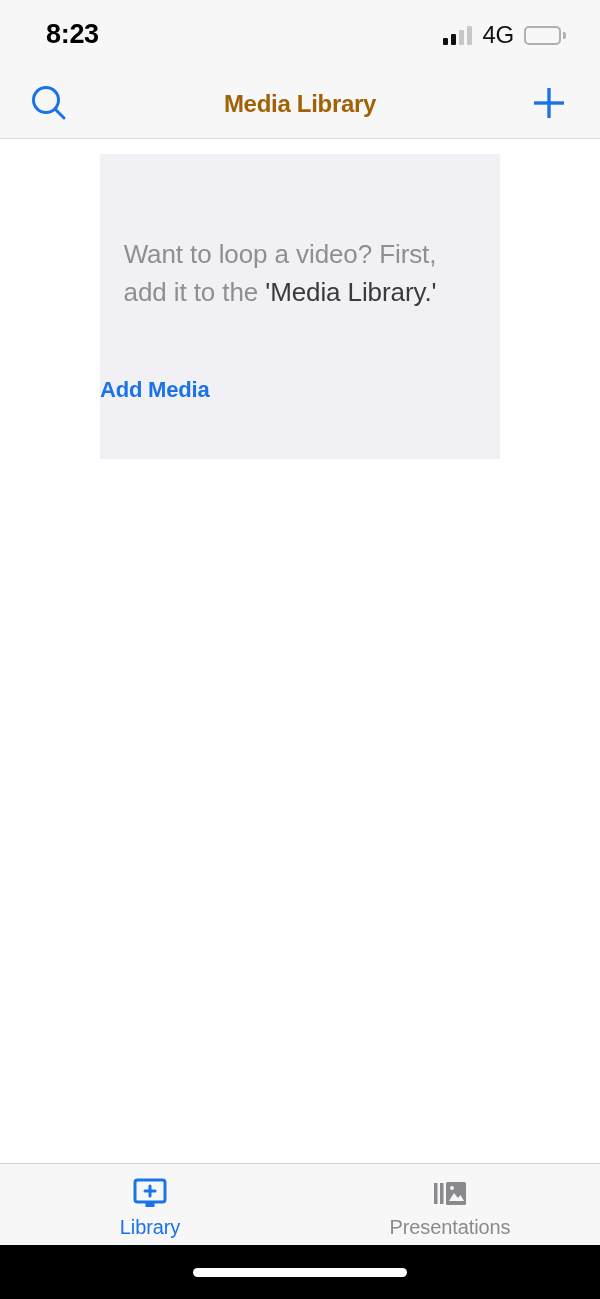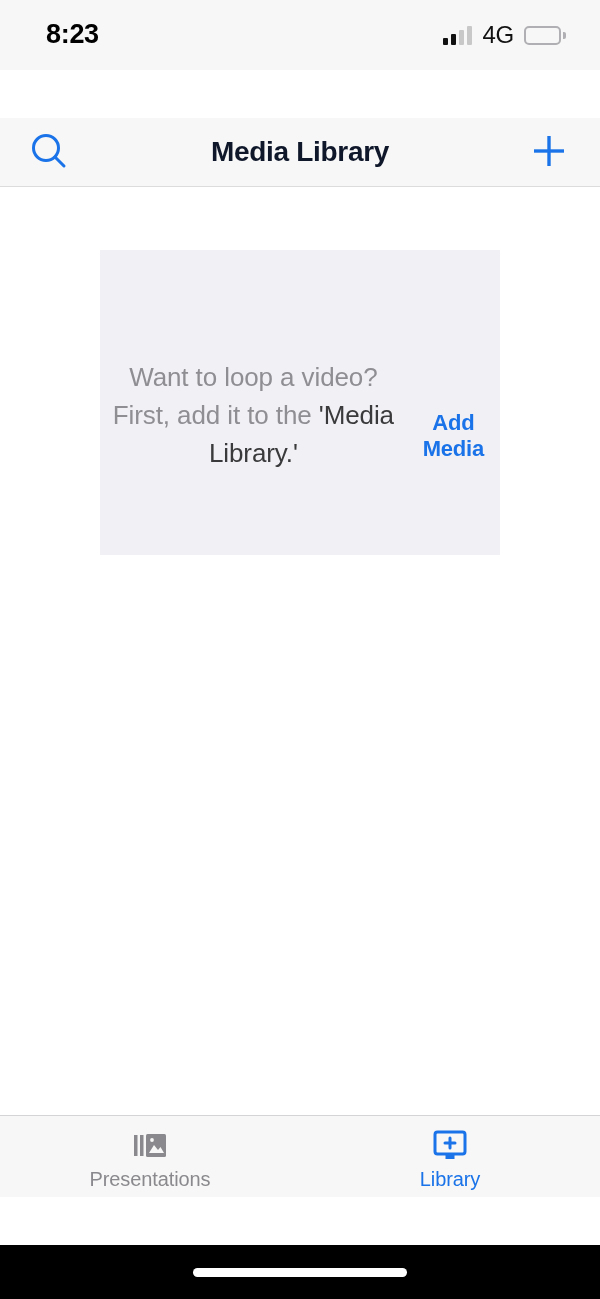--- a/index.html
+++ b/index.html
@@ -14,21 +14,20 @@
     overflow: hidden;
   }
 
   #phone {
     position: relative;
     width: 600px;
     height: 1299px;
     background: #ffffff;
     display: flex;
     flex-direction: column;
-    gap: 48px;
   }
 
   
   .status-bar {
     height: 70px;
     background: #f7f7f7;
     display: flex;
     align-items: center;
     justify-content: space-between;
     padding: 0 34px 0 46px;
@@ -118,43 +117,43 @@
     background: none;
     border: none;
     cursor: pointer;
   }
   .nav-btn.left { margin-left: 4px; }
   .nav-btn.right { margin-left: auto; margin-right: 6px; }
   .nav-title {
     position: absolute;
     left: 0; right: 0;
     text-align: center;
-    font-size: 28px;
+    font-size: 24px;
     font-weight: 700;
-    color: #0f172a;
+    color: #a16207;
     letter-spacing: -0.3px;
     pointer-events: none;
   }
 
   
   .content {
     flex: 1 1 auto;
     background: #ffffff;
     position: relative;
   }
   .empty-card {
     position: absolute;
     left: 100px;
     top: 15px;
     width: 400px;
     height: 305px;
     background: #f1f1f5;
     display: flex;
-    flex-direction: row;
-    align-items: center;
+    flex-direction: column;
+    align-items: flex-start;
     justify-content: center;
   }
   .empty-message {
     width: 360px;
     text-align: center;
     font-size: 26px;
     line-height: 38px;
     color: #8e8e93;
     letter-spacing: -0.1px;
     margin-top: 24px;
@@ -271,45 +270,45 @@
 
   <div class="content">
     <div class="empty-card">
       <p class="empty-message"><span>Want to loop a video? First, add it to the </span><span class="emph">'Media Library.'</span></p>
       <button class="add-media-btn">Add Media</button>
     </div>
   </div>
 
   <div class="tab-bar">
 
+    <button class="tab-item active">
+      <span class="tab-icon">
+        <svg width="34" height="32" viewBox="0 0 34 32" aria-hidden="true">
+          <rect x="2" y="2" width="30" height="22" rx="2.5" fill="none" stroke="#1a73e8" stroke-width="3"></rect>
+          <line x1="17" y1="8" x2="17" y2="18" stroke="#1a73e8" stroke-width="3" stroke-linecap="round"></line>
+          <line x1="12" y1="13" x2="22" y2="13" stroke="#1a73e8" stroke-width="3" stroke-linecap="round"></line>
+          <rect x="12.5" y="24" width="9" height="5" fill="#1a73e8"></rect>
+        </svg>
+      </span>
+      <span class="tab-label">Library</span>
+    </button>
+
     <button class="tab-item">
       <span class="tab-icon">
         <svg width="34" height="30" viewBox="0 0 34 30" aria-hidden="true">
           <rect x="1" y="4" width="3.5" height="21" fill="#8a8a8e"></rect>
           <rect x="7" y="4" width="3.5" height="21" fill="#8a8a8e"></rect>
           <rect x="13" y="3" width="20" height="23" rx="1.5" fill="#8a8a8e"></rect>
           <path d="M16 22 L21 14 L25 19 L27.5 16 L31 22 Z" fill="#f7f7f7"></path>
           <circle cx="19" cy="9" r="1.9" fill="#f7f7f7"></circle>
         </svg>
       </span>
       <span class="tab-label">Presentations</span>
     </button>
 
-    <button class="tab-item active">
-      <span class="tab-icon">
-        <svg width="34" height="32" viewBox="0 0 34 32" aria-hidden="true">
-          <rect x="2" y="2" width="30" height="22" rx="2.5" fill="none" stroke="#1a73e8" stroke-width="3"></rect>
-          <line x1="17" y1="8" x2="17" y2="18" stroke="#1a73e8" stroke-width="3" stroke-linecap="round"></line>
-          <line x1="12" y1="13" x2="22" y2="13" stroke="#1a73e8" stroke-width="3" stroke-linecap="round"></line>
-          <rect x="12.5" y="24" width="9" height="5" fill="#1a73e8"></rect>
-        </svg>
-      </span>
-      <span class="tab-label">Library</span>
-    </button>
-
 
   </div>
 
   <div class="home-bar">
     <div class="home-indicator"></div>
   </div>
 
 </div>
 
 </body></html>

